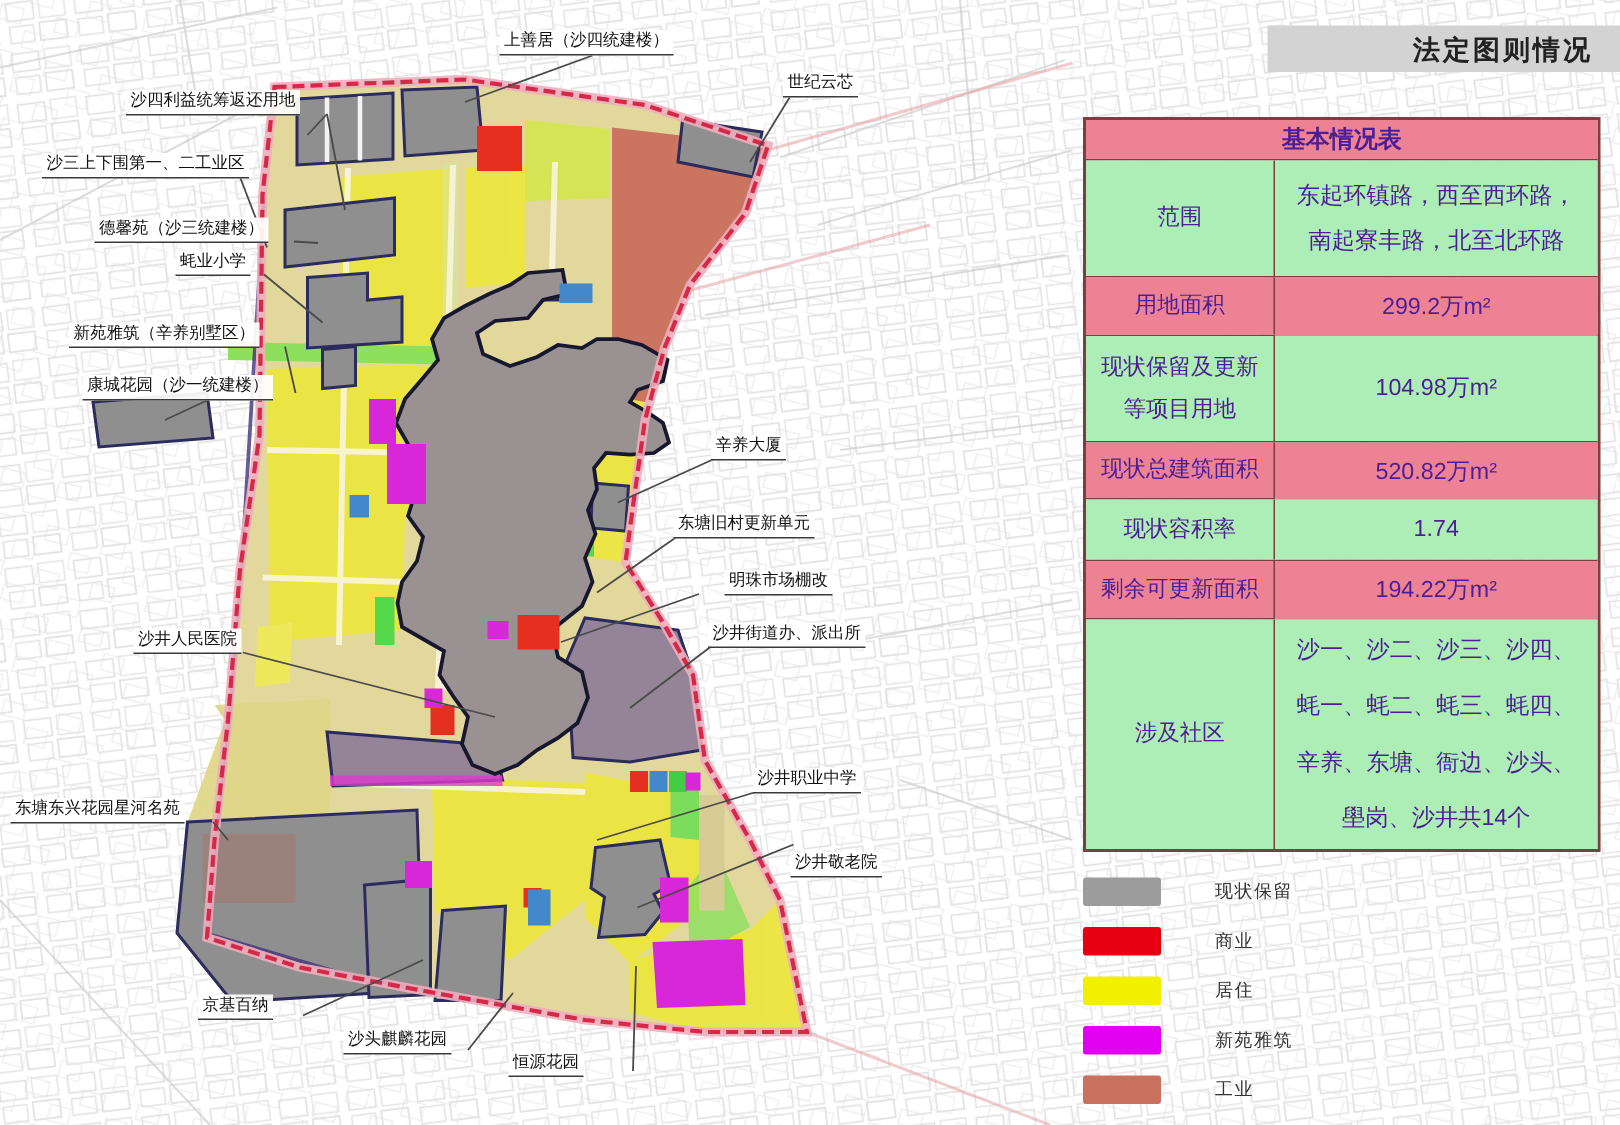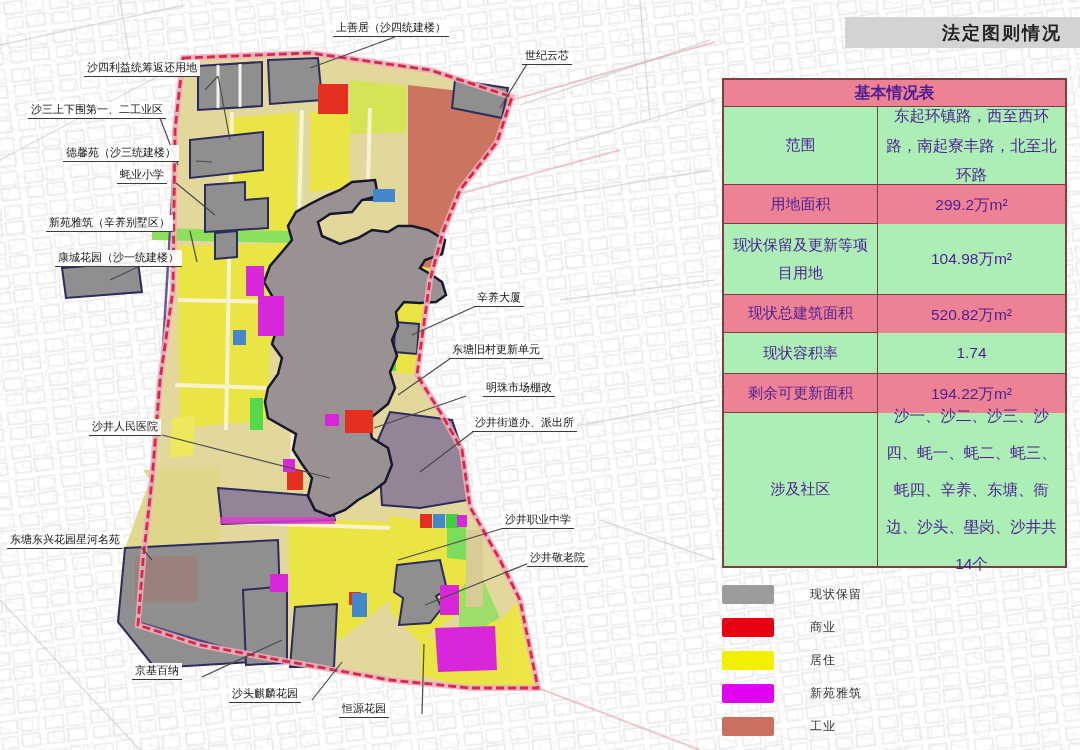--- a/index.html
+++ b/index.html
@@ -8,21 +8,21 @@
   #bgmap{position:absolute;left:0;top:0;}
   
   .title-box{position:absolute;left:845px;top:17px;width:218px;height:31px;
     background:#d3d3d3;display:flex;align-items:center;justify-content:center;
     font-size:18px;font-weight:bold;color:#222;letter-spacing:2px;padding-left:48px;}
   .info-table{position:absolute;left:722px;top:78px;width:341px;
     border:2px solid #7a4040;border-bottom:2px solid #7a4040;font-size:15px;color:#4c1d95;}
   .trow{display:flex;border-top:1.5px solid #7a4040;}
   .trow:first-child{border-top:none;}
   .thead{justify-content:center;align-items:center;font-weight:bold;font-size:16px;height:26px;}
-  .tcell-l{width:154px;border-right:1.5px solid #7a4040;display:flex;align-items:center;
+  .tcell-l{width:126px;border-right:1.5px solid #7a4040;display:flex;align-items:center;
     justify-content:center;text-align:center;padding:2px 4px;box-sizing:border-box;line-height:1.9;}
   .tcell-v{flex:1;display:flex;align-items:center;justify-content:center;text-align:center;
     padding:20px 8px;box-sizing:border-box;line-height:1.9;font-size:15.5px;}
   .pink{background:#ee8295;}
   .green{background:#aceeb5;}
   .h77{height:77px}.h38{height:38px}.h70{height:70px}.h37{height:37px}.h40{height:40px}.h153{height:153px}
   
   .legend{position:absolute;left:722px;top:584px;}
   .legend-item{display:flex;align-items:center;margin-bottom:13px;height:20px;}
   .swatch{width:52px;height:19px;margin-right:16px;border-radius:2px;}
@@ -222,21 +222,21 @@
 <span class="mlabel" style="left:63px;top:145px">德馨苑（沙三统建楼）</span>
 <span class="mlabel" style="left:117px;top:167px">蚝业小学</span>
 <span class="mlabel" style="left:46px;top:215px">新苑雅筑（辛养别墅区）</span>
 <span class="mlabel" style="left:55px;top:250px">康城花园（沙一统建楼）</span>
 <span class="mlabel" style="left:474px;top:290px">辛养大厦</span>
 <span class="mlabel" style="left:449px;top:342px">东塘旧村更新单元</span>
 <span class="mlabel" style="left:483px;top:380px">明珠市场棚改</span>
 <span class="mlabel" style="left:472px;top:415px">沙井街道办、派出所</span>
 <span class="mlabel" style="left:89px;top:419px">沙井人民医院</span>
 <span class="mlabel" style="left:502px;top:512px">沙井职业中学</span>
-<span class="mlabel" style="left:527px;top:550px">沙井敬老院</span>
+<span class="mlabel" style="left:527px;top:568px">沙井敬老院</span>
 <span class="mlabel" style="left:7px;top:532px">东塘东兴花园星河名苑</span>
 <span class="mlabel" style="left:132px;top:663px">京基百纳</span>
 <span class="mlabel" style="left:229px;top:686px">沙头麒麟花园</span>
 <span class="mlabel" style="left:339px;top:701px">恒源花园</span>
 
 <div class="title-box">法定图则情况</div>
 
 <div class="info-table">
   <div class="trow thead pink">基本情况表</div>
   <div class="trow h77">

